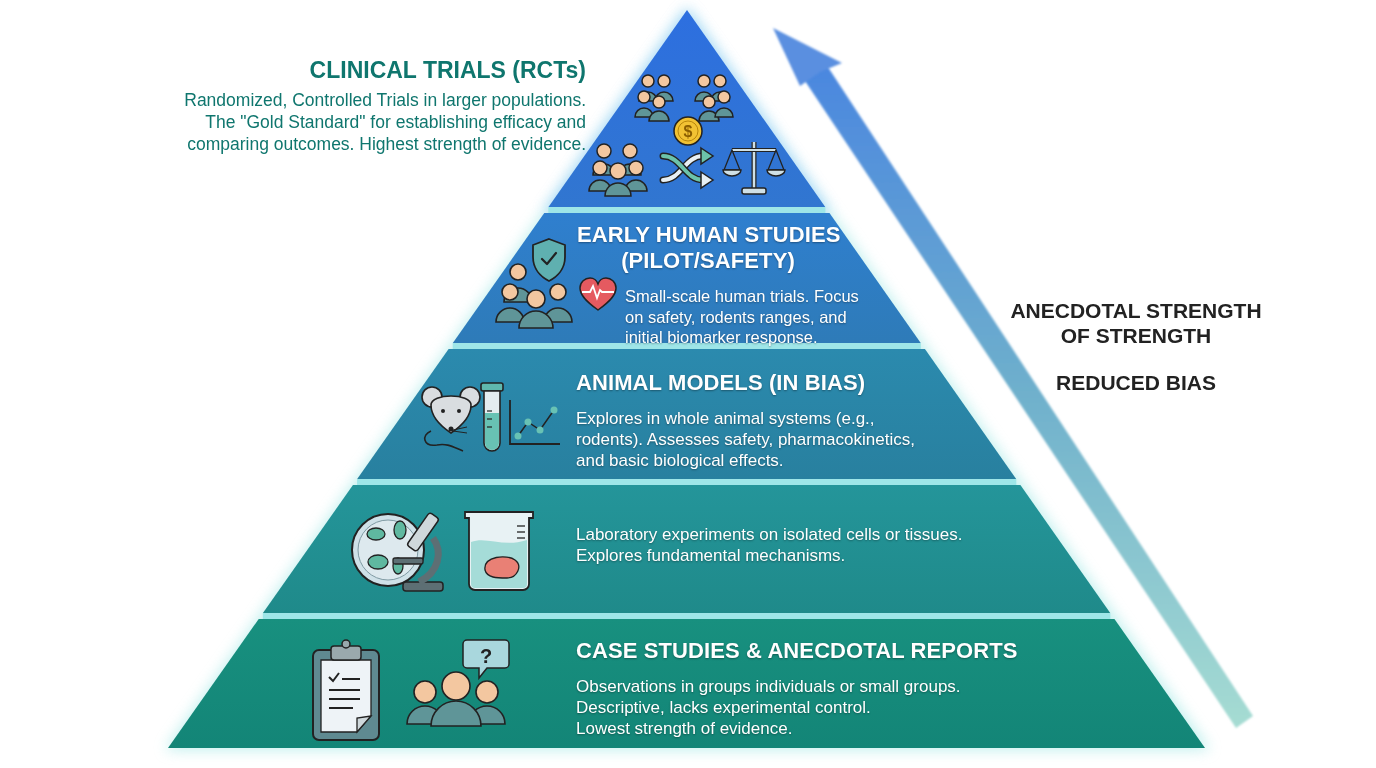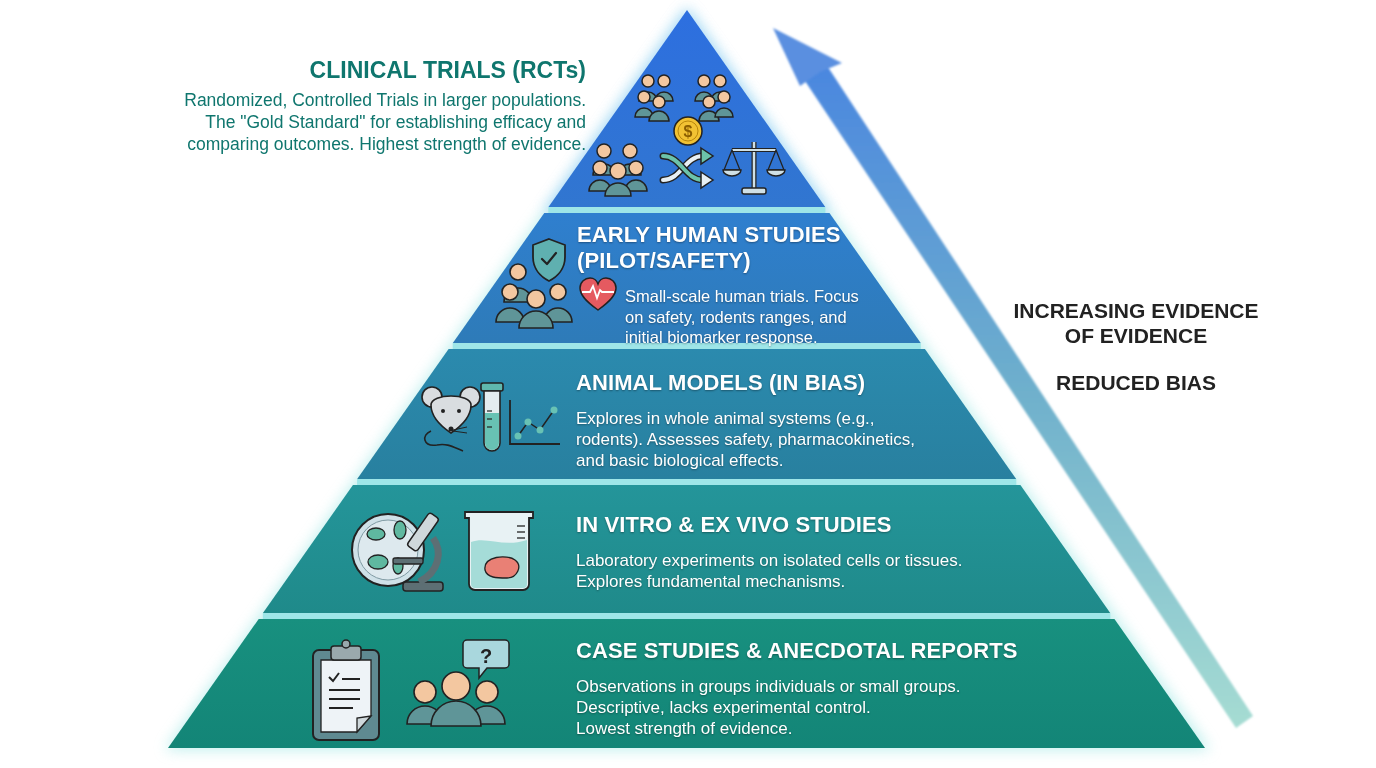--- a/index.html
+++ b/index.html
@@ -238,21 +238,21 @@
 <div id="top-block">
   <div class="t">CLINICAL TRIALS (RCTs)</div>
   <div class="d">
     <span class="desc-line">Randomized, Controlled Trials in larger populations.</span>
     <span class="desc-line">The "Gold Standard" for establishing efficacy and</span>
     <span class="desc-line">comparing outcomes. Highest strength of evidence.</span>
   </div>
 </div>
 
 <div class="txt" style="left:577px; top:222px;">
-  <div class="tier-title" style="text-align:left; width:262px;">
+  <div class="tier-title" style="text-align:center; width:262px;">
     <span class="desc-line">EARLY HUMAN STUDIES</span>
     <span class="desc-line">(PILOT/SAFETY)</span>
   </div>
 </div>
 <div class="txt" style="left:625px; top:274px;">
   <div class="tier-desc" style="font-size:16.5px; line-height:20.5px;">
     <span class="desc-line">Small-scale human trials. Focus</span>
     <span class="desc-line">on safety, rodents ranges, and</span>
     <span class="desc-line">initial biomarker response.</span>
   </div>
@@ -261,35 +261,34 @@
 <div class="txt" style="left:576px; top:370px;">
   <div class="tier-title">ANIMAL MODELS (IN BIAS)</div>
   <div class="tier-desc">
     <span class="desc-line">Explores in whole animal systems (e.g.,</span>
     <span class="desc-line">rodents). Assesses safety, pharmacokinetics,</span>
     <span class="desc-line">and basic biological effects.</span>
   </div>
 </div>
 
 <div class="txt" style="left:576px; top:512px;">
-  <div class="tier-title">IN VITRO &amp; EX VIVO STUDIES</div>
   <div class="tier-desc">
     <span class="desc-line">Laboratory experiments on isolated cells or tissues.</span>
     <span class="desc-line">Explores fundamental mechanisms.</span>
   </div>
 </div>
 
 <div class="txt" style="left:576px; top:638px;">
   <div class="tier-title">CASE STUDIES &amp; ANECDOTAL REPORTS</div>
   <div class="tier-desc">
     <span class="desc-line">Observations in groups individuals or small groups.</span>
     <span class="desc-line">Descriptive, lacks experimental control.</span>
     <span class="desc-line">Lowest strength of evidence.</span>
   </div>
 </div>
 
 <div id="side-labels">
   <div class="a">
-    <span class="desc-line">INCREASING EVIDENCE</span>
-    <span class="desc-line">OF EVIDENCE</span>
+    <span class="desc-line">ANECDOTAL STRENGTH</span>
+    <span class="desc-line">OF STRENGTH</span>
   </div>
   <div class="b">REDUCED BIAS</div>
 </div>
 
 </body></html>

